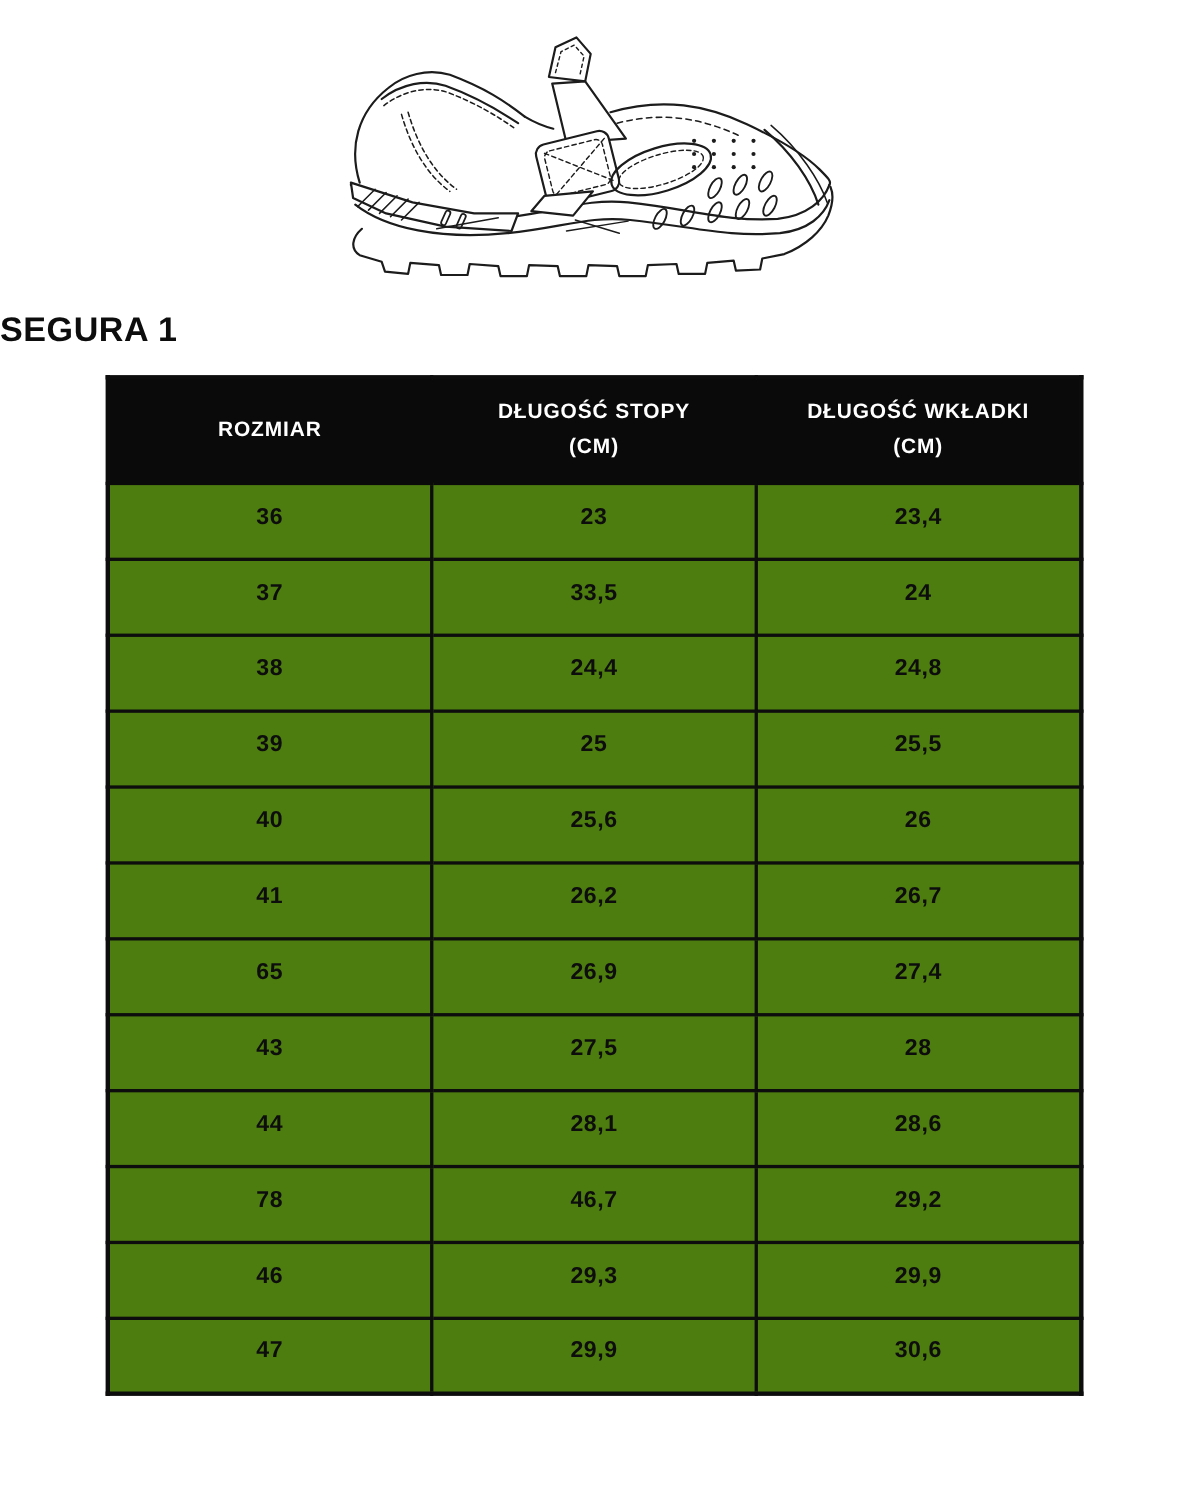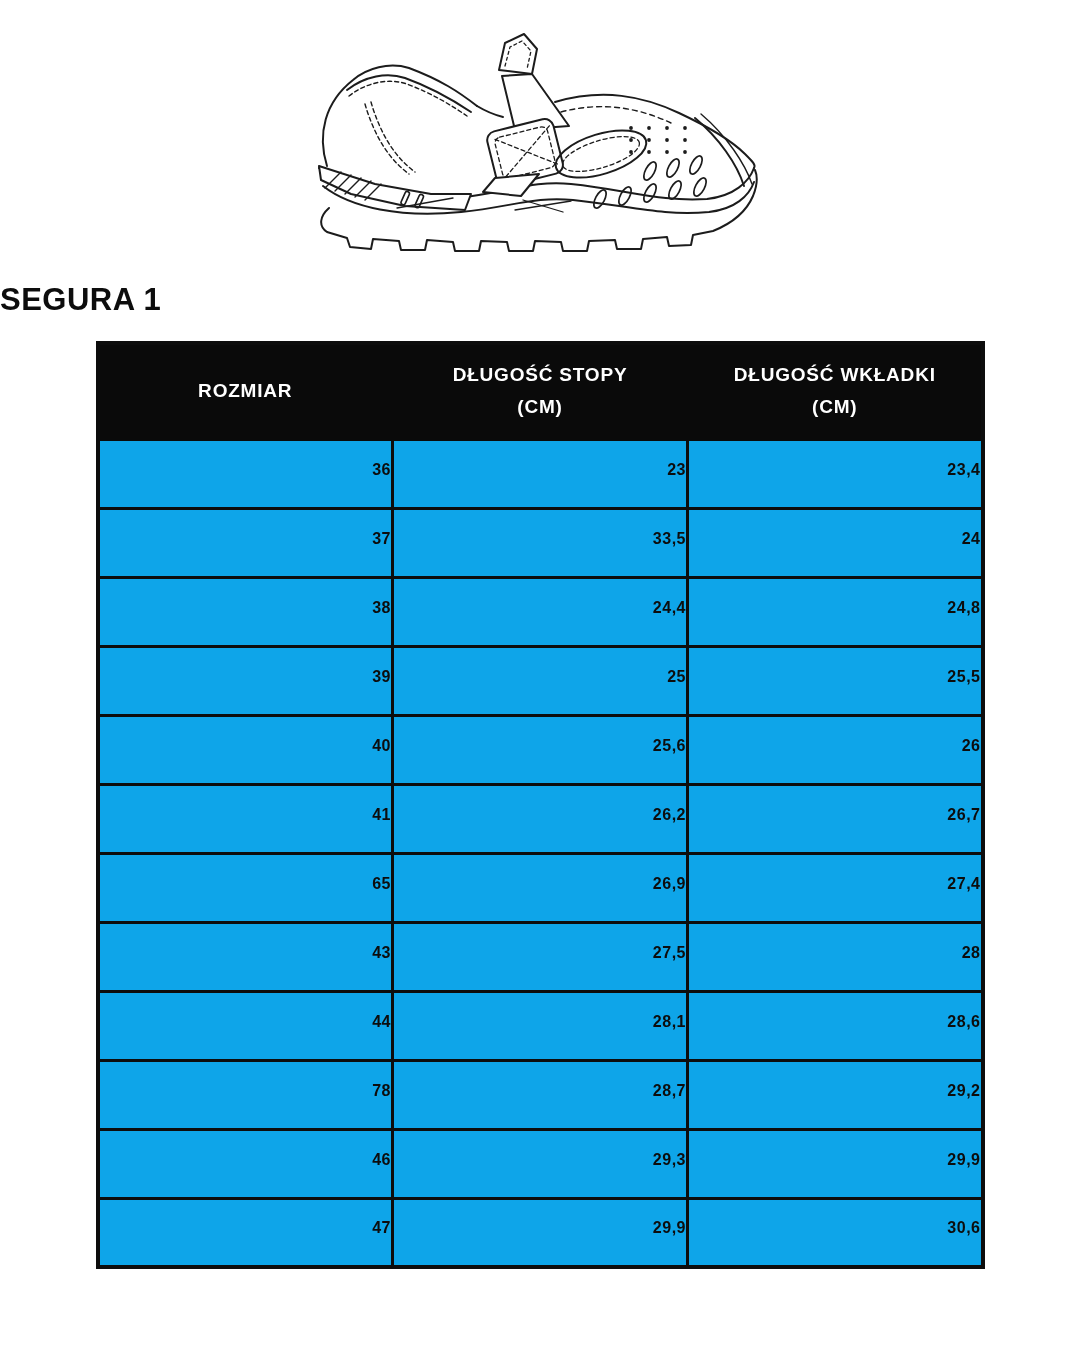--- a/index.html
+++ b/index.html
@@ -43,24 +43,24 @@
     height: 96px;
     border: 3px solid #0a0a0a;
     text-align: center;
     vertical-align: middle;
     padding: 0;
   }
   .th-line { line-height: 32px; }
   .size-table tbody td {
     height: 69px;
     border: 3px solid #0d0d0d;
-    background: #0ea5e9;
-    text-align: right;
+    background: #4d7c0f;
+    text-align: center;
     vertical-align: middle;
-    font-size: 16px;
+    font-size: 21px;
     font-weight: 700;
     letter-spacing: 0.5px;
     padding: 0 0 8px 0;
   }
 </style>
 </head>
 <body>
 
 <div class="figure">
   <svg viewBox="0 0 470 240" xmlns="http://www.w3.org/2000/svg">
@@ -214,21 +214,21 @@
         <td>27,5</td>
         <td>28</td>
       </tr>
       <tr>
         <td>44</td>
         <td>28,1</td>
         <td>28,6</td>
       </tr>
       <tr>
         <td>78</td>
-        <td>28,7</td>
+        <td>46,7</td>
         <td>29,2</td>
       </tr>
       <tr>
         <td>46</td>
         <td>29,3</td>
         <td>29,9</td>
       </tr>
       <tr>
         <td>47</td>
         <td>29,9</td>

